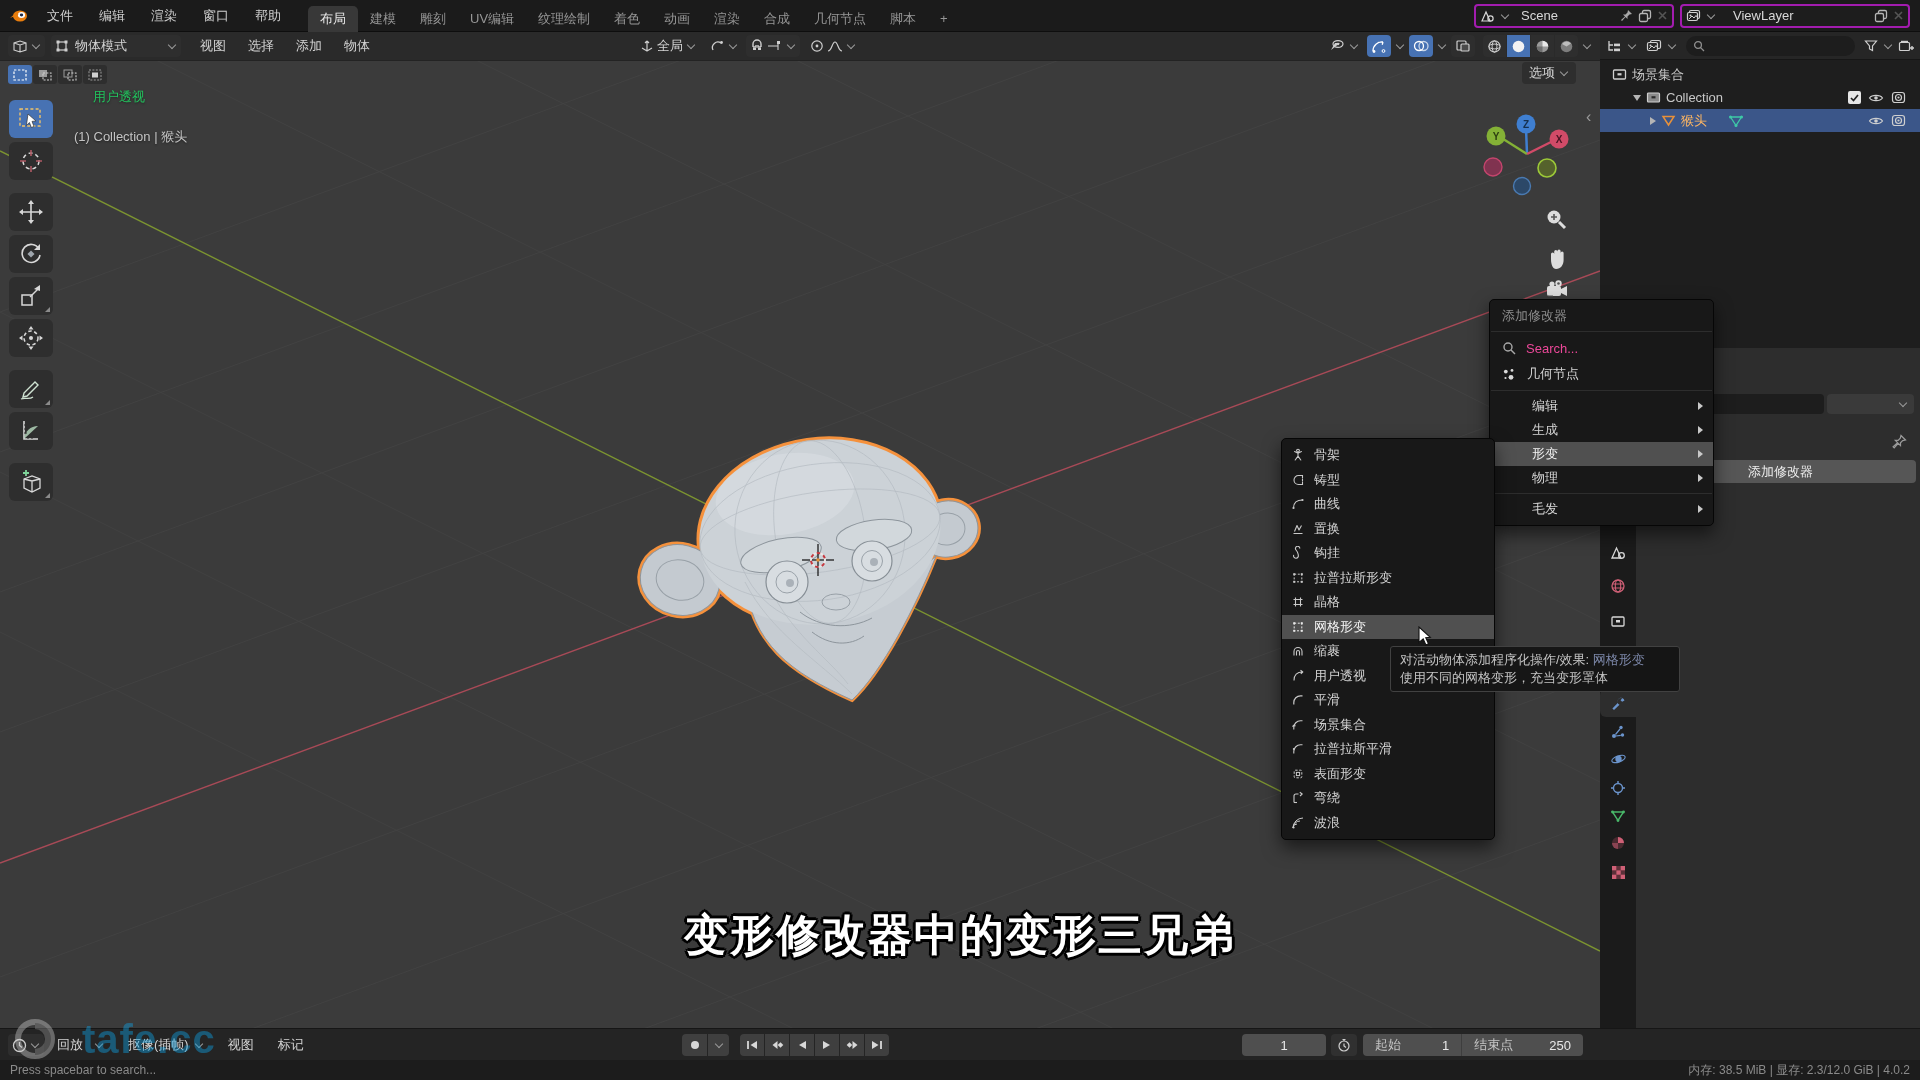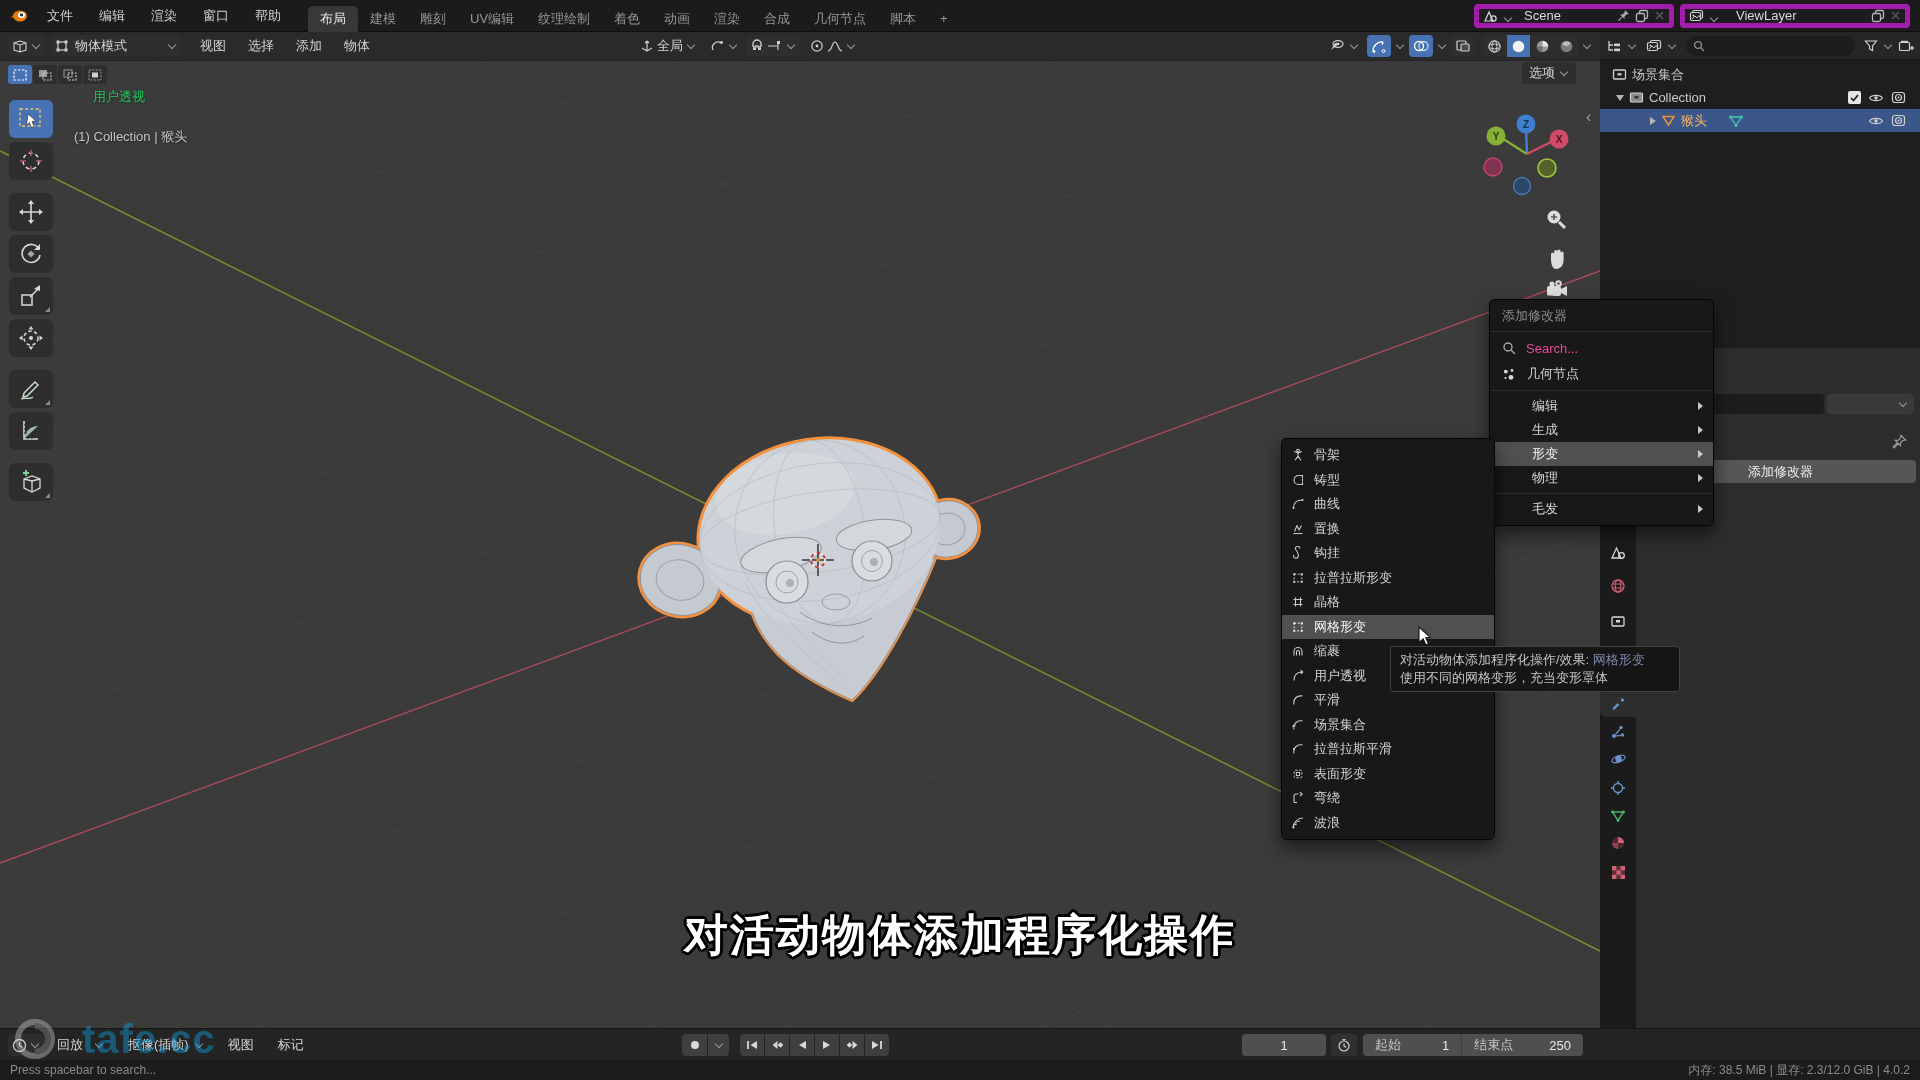--- a/index.html
+++ b/index.html
@@ -7,21 +7,21 @@
     font-family:"Liberation Sans","DejaVu Sans",sans-serif;color:#d4d4d4;font-size:13px;}
   .abs{position:absolute}
   .flex{display:flex;align-items:center}
   .cv{display:inline-block;width:6px;height:6px;border-right:1.4px solid #9a9a9a;border-bottom:1.4px solid #9a9a9a;transform:rotate(45deg);margin:0 2px 2px 2px;flex:none}
   .sar{width:0;height:0;border-left:5px solid #c9c9c9;border-top:4px solid transparent;border-bottom:4px solid transparent;margin-left:auto}
   
   #topbar{top:0;left:0;width:1920px;height:32px;background:#1b1b1b;z-index:30;display:flex;align-items:center;border-bottom:1px solid #0e0e0e}
   .tmenu{padding:0 13px;color:#cfcfcf;height:32px;line-height:32px}
   .wtab{padding:0 12px;color:#969696;height:26px;line-height:26px;margin-top:6px;border-radius:5px 5px 0 0}
   .wtab.active{background:#383838;color:#e8e8e8}
-  .idblock{background:#1d1d1d;border:5px solid #a21caf;border-radius:4px;height:24px;display:flex;align-items:flex-end;padding:0 4px;gap:5px}
+  .idblock{background:#1d1d1d;border:2px solid #a21caf;border-radius:4px;height:24px;display:flex;align-items:center;padding:0 4px;gap:5px}
   
   #viewport{top:32px;left:0;width:1600px;height:996px;background:#3b3b3b;overflow:hidden}
   #vheader{top:0;left:0;width:1600px;height:29px;background:#2a2a2a;display:flex;align-items:center;z-index:6;position:absolute;border-bottom:1px solid #232323}
   .hmenu{padding:0 11px;color:#d2d2d2}
   .hbtn{height:22px;border-radius:4px;display:flex;align-items:center;padding:0 4px;gap:3px}
   .hbtn.on{background:#4772b3}
   .dd{background:#2e2e2e;border-radius:4px}
   
   .tool{width:44px;height:38px;background:#2e2e2e;border-radius:6px;margin:2px 0;display:flex;align-items:center;justify-content:center;position:relative}
   .tool.active{background:#4772b3}
@@ -495,21 +495,21 @@
   </div>
 
   <div style="padding-top:3px">
     <div class="orow" style="padding-left:12px">
       <svg width="15" height="13" viewBox="0 0 15 13">
           <rect x="1.5" y="2" width="12" height="9" rx="1" fill="none" stroke="#d0d0d0" stroke-width="1.3"></rect>
           <rect x="5.5" y="5.2" width="4" height="2.2" fill="#d0d0d0"></rect>
         </svg>
       <span>场景集合</span>
     </div>
-    <div class="orow" style="padding-left:16px">
+    <div class="orow" style="padding-left:33px">
       <span class="tri-d"></span>
       <svg width="15" height="13" viewBox="0 0 15 13">
           <rect x="1.5" y="2" width="12" height="9" rx="1" fill="#8a8a8a" stroke="#cfcfcf" stroke-width="1.2"></rect>
           <rect x="5.5" y="5.2" width="4" height="2.2" fill="#2a2a2a"></rect>
         </svg>
       <span>Collection</span>
       <span style="position:absolute;right:14px;display:flex;gap:7px;align-items:center">
         <span style="width:13px;height:13px;background:#e6e6e6;border-radius:2px;display:flex;align-items:center;justify-content:center">
             <svg width="9" height="8" viewBox="0 0 9 8">
               <path d="M1 4 l2.5 2.5 L8 1" fill="none" stroke="#222" stroke-width="1.7"></path>
@@ -800,21 +800,21 @@
 
 <div id="tooltip">
   <div><span>对活动物体添加程序化操作/效果: </span><span class="hl2">网格形变</span></div>
   <div>使用不同的网格变形，充当变形罩体</div>
 </div>
 
 <svg class="abs" style="left:1418px;top:626px;z-index:70" width="15" height="21" viewBox="0 0 15 21">
   <path d="M1 1 L1 16.5 L5.2 12.9 L7.9 18.9 L10.5 17.7 L7.8 11.8 L12.3 11.3 Z" fill="#fff" stroke="#111" stroke-width="1.1"></path>
 </svg>
 
-<div id="subtitle" class="abs">对活动物体添加程序化操作</div>
+<div id="subtitle" class="abs">变形修改器中的变形三兄弟</div>
 
 <div id="watermark" class="abs">
   <svg width="46" height="46" viewBox="0 0 46 46">
       <circle cx="23" cy="23" r="17" fill="none" stroke="#c9c9c9" stroke-width="6"></circle>
       <path d="M23 10 a13 13 0 0 1 0 26" fill="none" stroke="#8a8a8a" stroke-width="6"></path>
     </svg>
   <span class="wm-text">tafe.cc</span>
 </div>
 
 <div id="timeline" class="abs">

